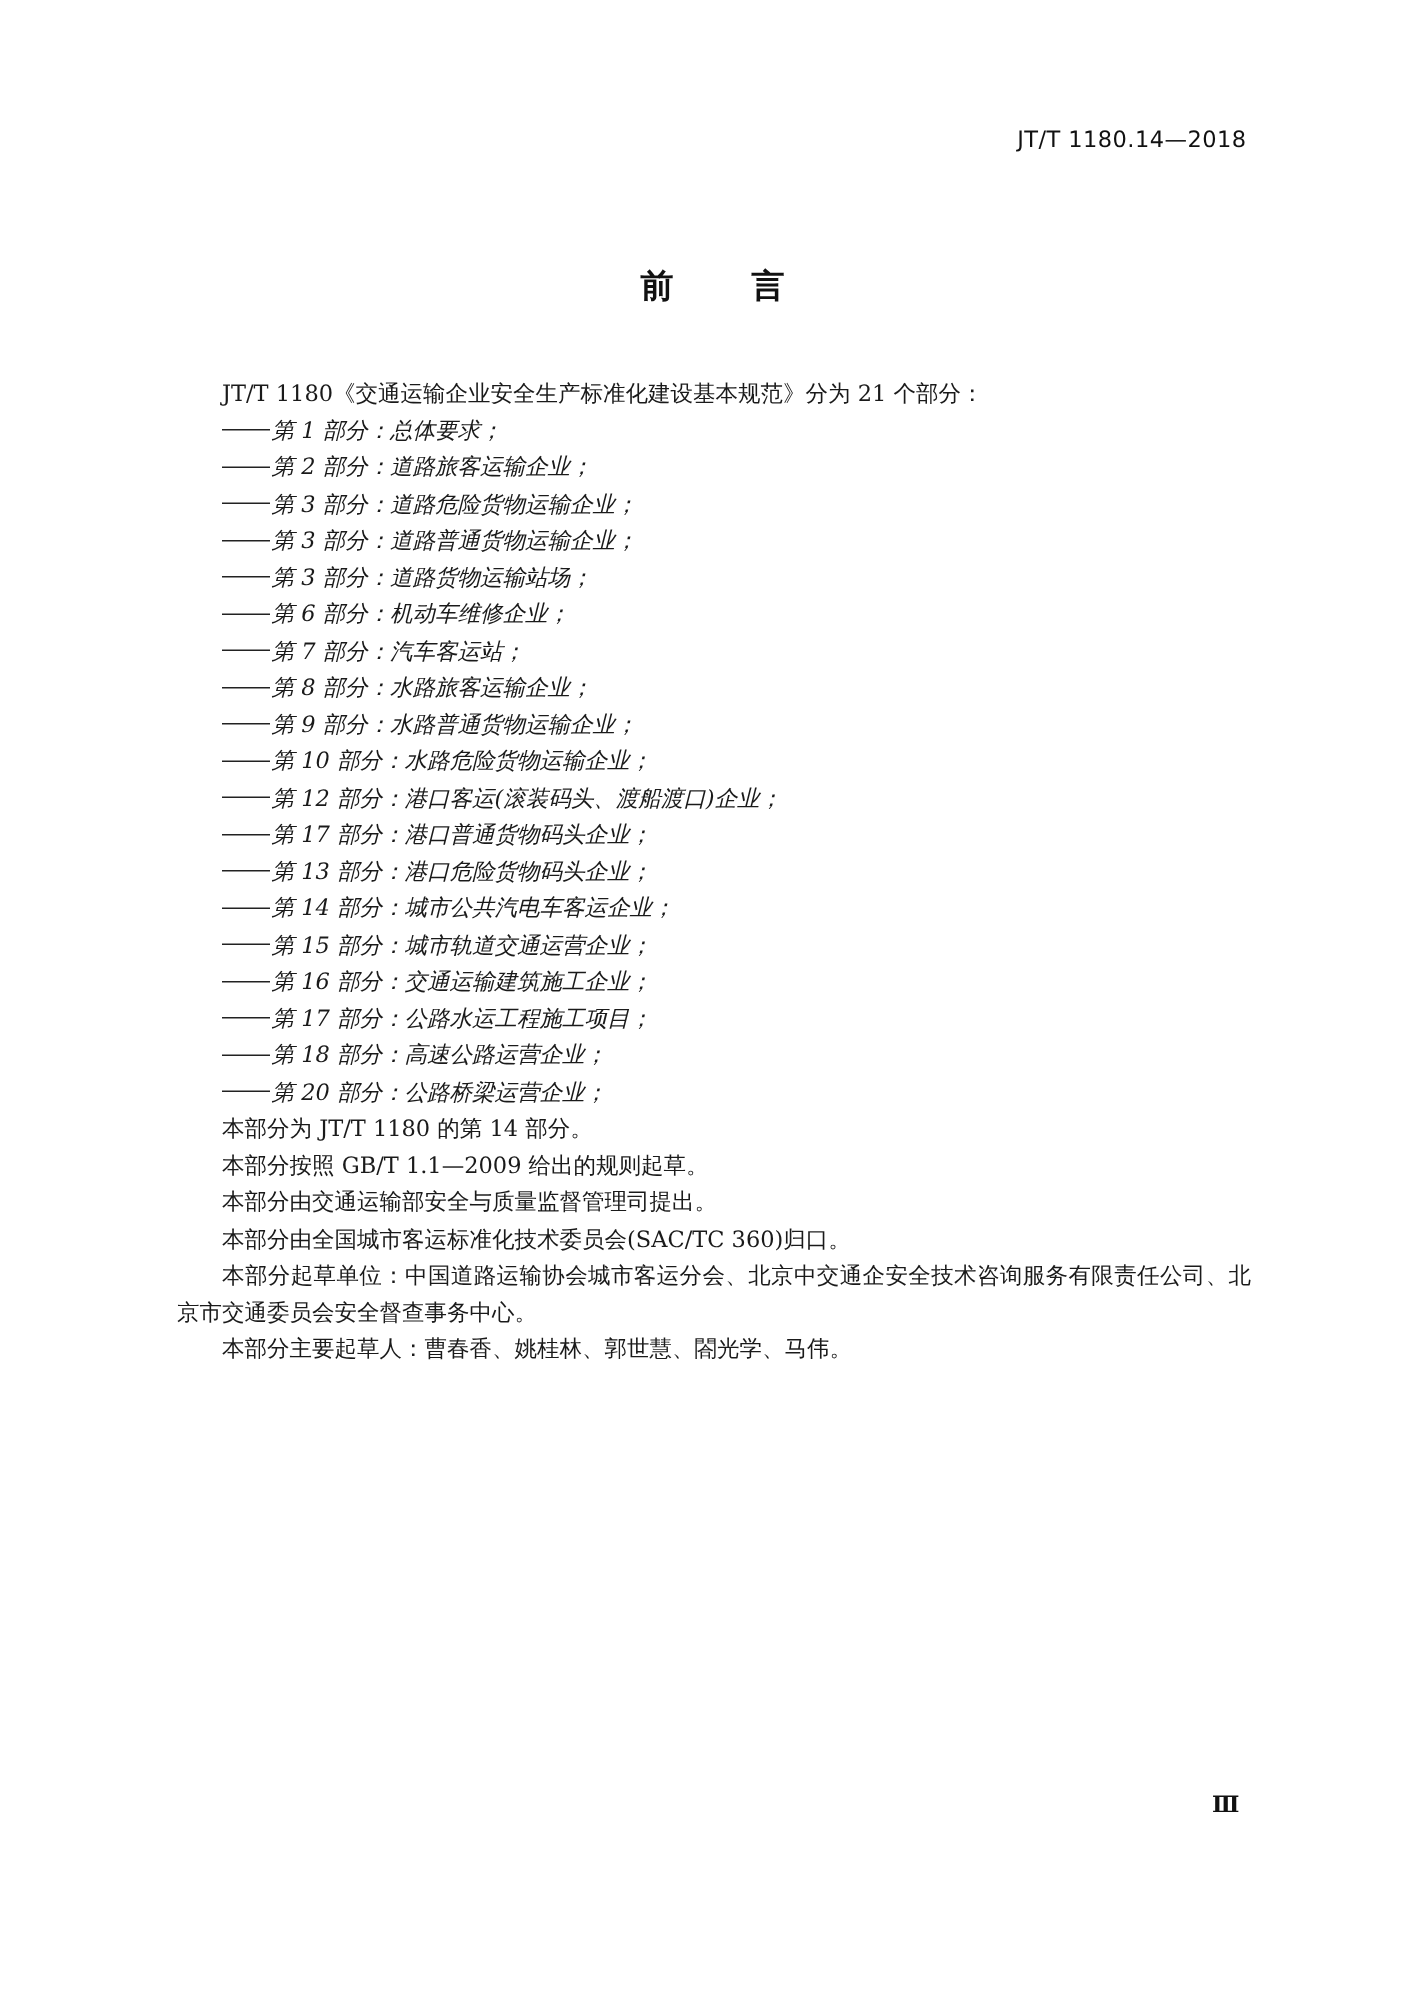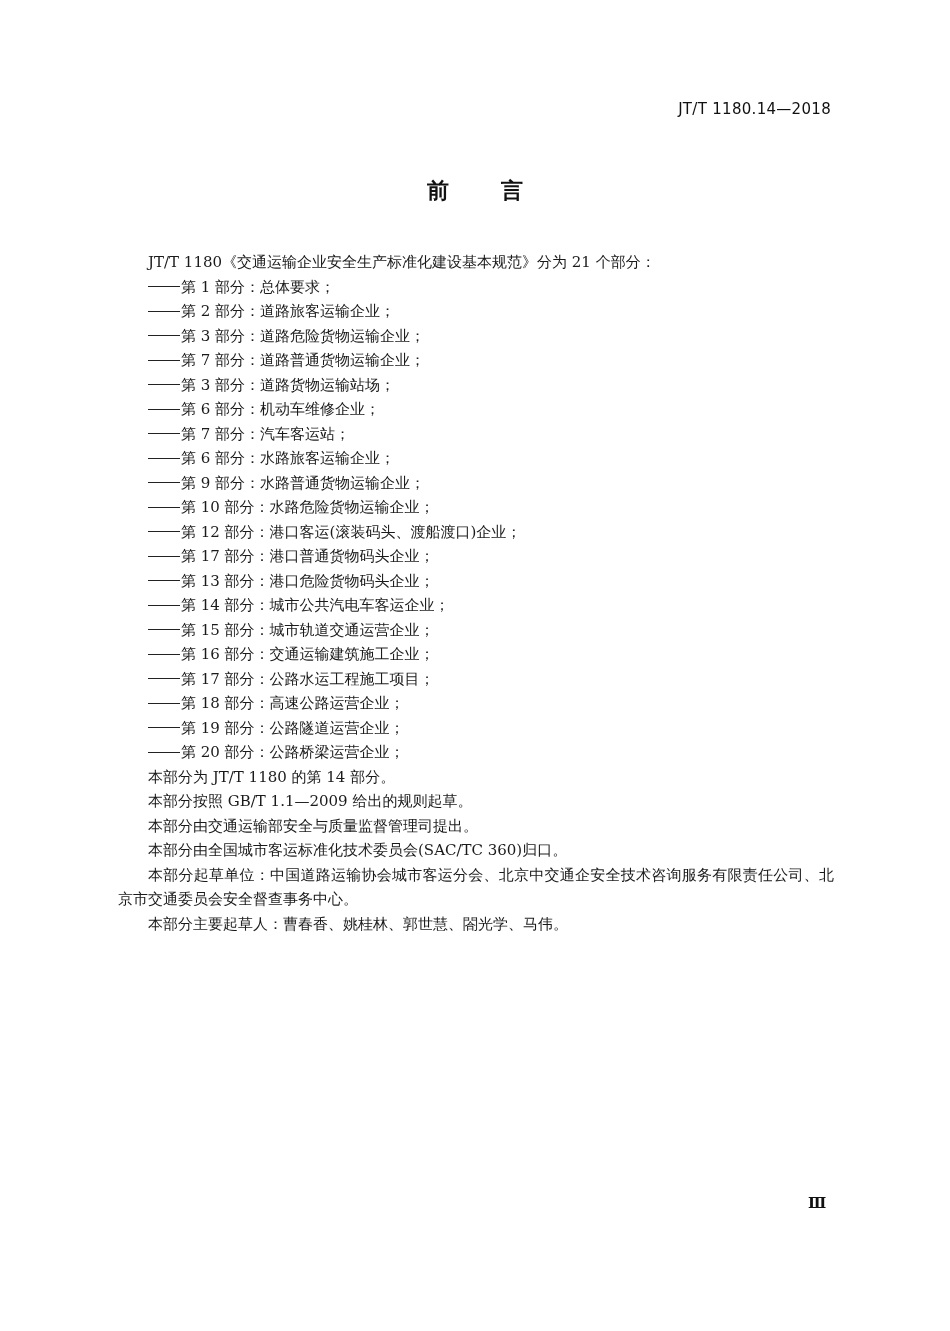--- a/index.html
+++ b/index.html
@@ -1,35 +1,35 @@
 <!DOCTYPE html>
 <html><head>
 <meta charset="utf-8">
 <style>
   html, body { margin: 0; padding: 0; background: #ffffff; }
   body { width: 950px; height: 1331px; position: relative; overflow: hidden; color: #1a1a1a; }
   .doc-id {
-    position: absolute; top: 100px; right: 119px;
+    position: absolute; top: 84px; right: 119px;
     font-family: "DejaVu Sans", "Liberation Sans", sans-serif;
     font-size: 15px; letter-spacing: 0.3px; color: #111;
   }
   .title {
     position: absolute; top: 176px; left: 0; width: 950px; text-align: center;
     font-family: "DejaVu Sans", sans-serif; font-size: 22px; font-weight: bold; color: #111;
   }
   .title span { display: inline-block; }
   .title .gap { width: 52px; }
   .body {
     position: absolute; top: 250px; left: 118px; width: 716px;
     font-family: "DejaVu Serif", "Liberation Serif", serif;
     font-size: 15px; line-height: 24.5px; color: #1a1a1a;
   }
   .line { white-space: nowrap; }
   .indent { padding-left: 30px; }
-  .item { padding-left: 30px; }
+  .item { padding-left: 30px; font-style: italic; }
   .dash { display: inline-block; width: 32px; border-top: 1px solid #222; vertical-align: middle; margin-right: 1px; position: relative; top: -1px; }
   .wrap { white-space: normal; text-indent: 30px; text-align: justify; }
   .page-no {
     position: absolute; top: 1194px; left: 808px;
     font-family: "DejaVu Serif", serif; font-size: 15px; font-weight: bold; letter-spacing: -1px; color: #111;
   }
 </style>
 </head>
 <body>
 
@@ -39,36 +39,35 @@
   <span>前</span><span class="gap"></span><span>言</span>
 </div>
 
 <div class="body">
   <div class="line indent">JT/T 1180《交通运输企业安全生产标准化建设基本规范》分为 21 个部分：</div>
 
   <div>
     <div class="line item"><span class="dash"></span><span>第 1 部分：总体要求；</span></div>
     <div class="line item"><span class="dash"></span><span>第 2 部分：道路旅客运输企业；</span></div>
     <div class="line item"><span class="dash"></span><span>第 3 部分：道路危险货物运输企业；</span></div>
-    <div class="line item"><span class="dash"></span><span>第 7 部分：道路普通货物运输企业；</span></div>
+    <div class="line item"><span class="dash"></span><span>第 3 部分：道路普通货物运输企业；</span></div>
     <div class="line item"><span class="dash"></span><span>第 3 部分：道路货物运输站场；</span></div>
     <div class="line item"><span class="dash"></span><span>第 6 部分：机动车维修企业；</span></div>
     <div class="line item"><span class="dash"></span><span>第 7 部分：汽车客运站；</span></div>
-    <div class="line item"><span class="dash"></span><span>第 6 部分：水路旅客运输企业；</span></div>
+    <div class="line item"><span class="dash"></span><span>第 8 部分：水路旅客运输企业；</span></div>
     <div class="line item"><span class="dash"></span><span>第 9 部分：水路普通货物运输企业；</span></div>
     <div class="line item"><span class="dash"></span><span>第 10 部分：水路危险货物运输企业；</span></div>
     <div class="line item"><span class="dash"></span><span>第 12 部分：港口客运(滚装码头、渡船渡口)企业；</span></div>
     <div class="line item"><span class="dash"></span><span>第 17 部分：港口普通货物码头企业；</span></div>
     <div class="line item"><span class="dash"></span><span>第 13 部分：港口危险货物码头企业；</span></div>
     <div class="line item"><span class="dash"></span><span>第 14 部分：城市公共汽电车客运企业；</span></div>
     <div class="line item"><span class="dash"></span><span>第 15 部分：城市轨道交通运营企业；</span></div>
     <div class="line item"><span class="dash"></span><span>第 16 部分：交通运输建筑施工企业；</span></div>
     <div class="line item"><span class="dash"></span><span>第 17 部分：公路水运工程施工项目；</span></div>
     <div class="line item"><span class="dash"></span><span>第 18 部分：高速公路运营企业；</span></div>
-    <div class="line item"><span class="dash"></span><span>第 19 部分：公路隧道运营企业；</span></div>
     <div class="line item"><span class="dash"></span><span>第 20 部分：公路桥梁运营企业；</span></div>
   </div>
 
   <div class="line indent">本部分为 JT/T 1180 的第 14 部分。</div>
   <div class="line indent">本部分按照 GB/T 1.1—2009 给出的规则起草。</div>
   <div class="line indent">本部分由交通运输部安全与质量监督管理司提出。</div>
   <div class="line indent">本部分由全国城市客运标准化技术委员会(SAC/TC 360)归口。</div>
   <div class="wrap">本部分起草单位：中国道路运输协会城市客运分会、北京中交通企安全技术咨询服务有限责任公司、北京市交通委员会安全督查事务中心。</div>
   <div class="line indent">本部分主要起草人：曹春香、姚桂林、郭世慧、閤光学、马伟。</div>
 </div>

